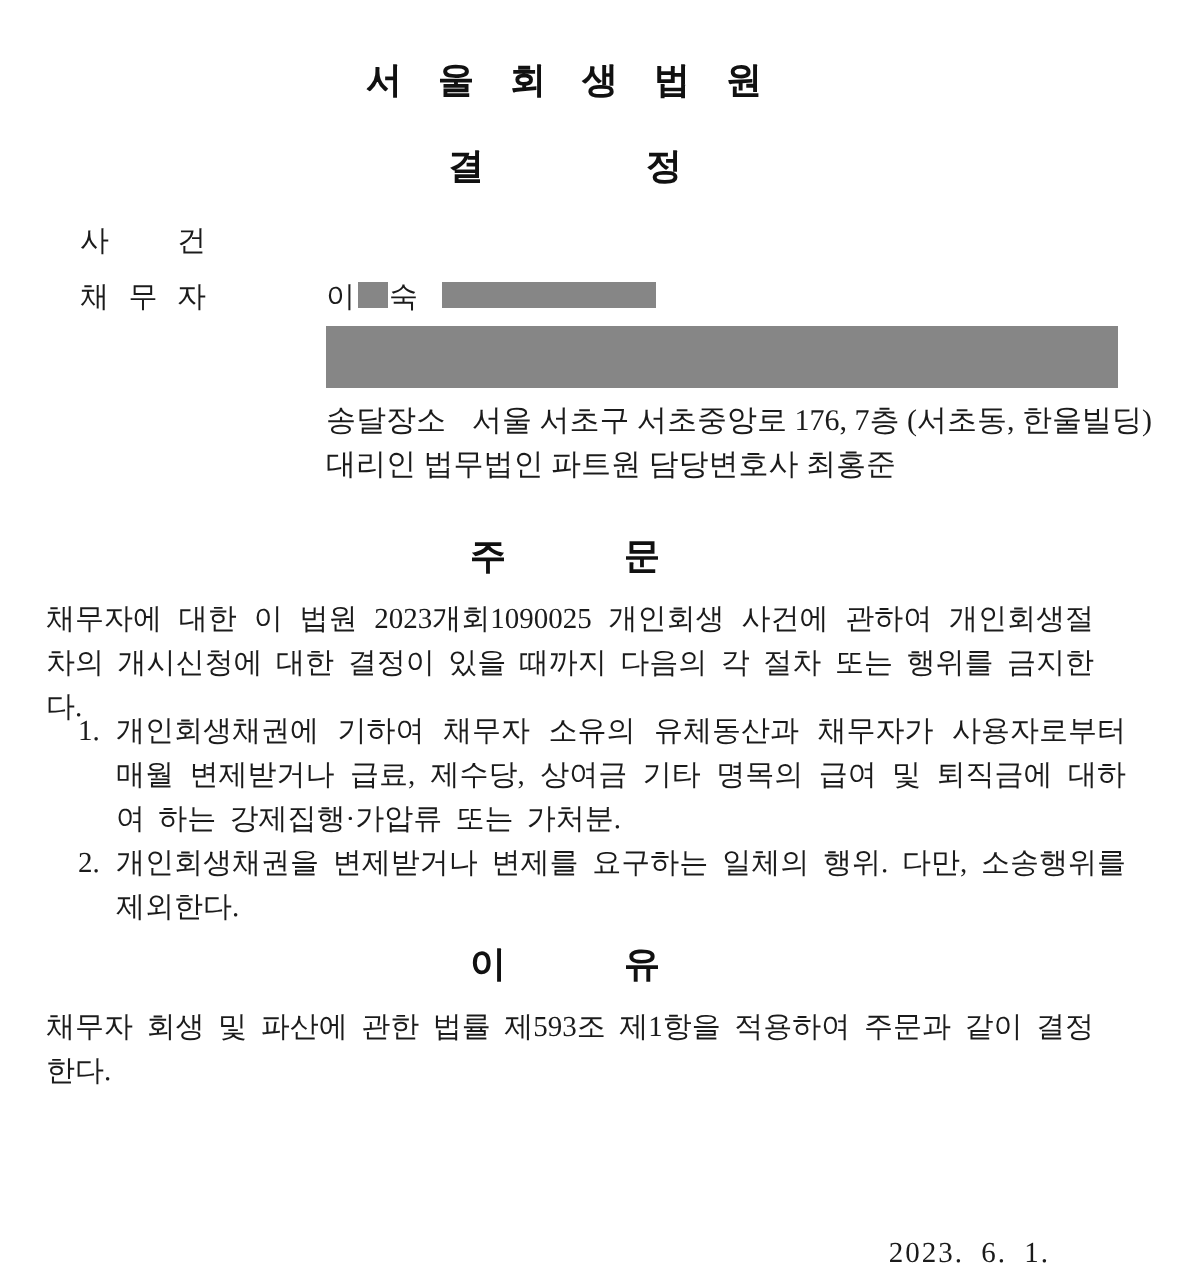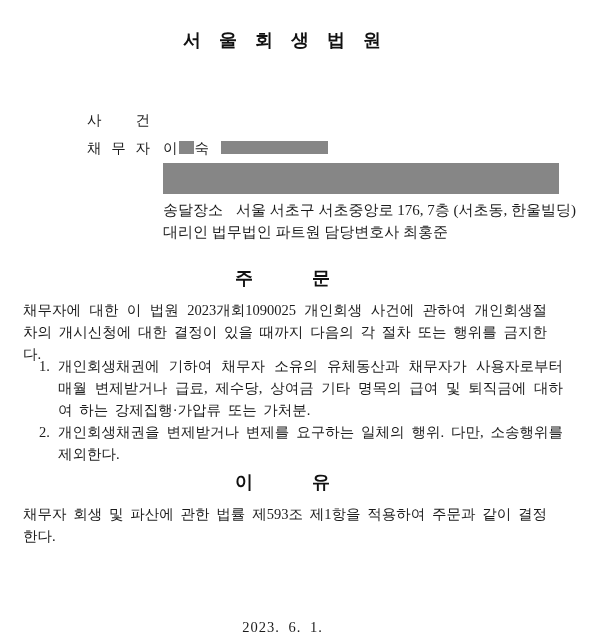--- a/index.html
+++ b/index.html
@@ -27,21 +27,20 @@
 
   .row-label {
     position: absolute;
     left: 40px;
     width: 63px;
     font-size: 14.5px;
     text-align: justify;
     text-align-last: justify;
     -moz-text-align-last: justify;
     white-space: normal;
-    margin-left: 47px;
   }
   .row-value {
     position: absolute;
     left: 163px;
     font-size: 14.5px;
     white-space: nowrap;
   }
   .case-row-label  { top: 111px; }
   .case-row-value  { top: 111px; }
   .debtor-row-label { top: 139px; }
@@ -100,29 +99,31 @@
     font-size: 14.5px;
     line-height: 22px;
     text-align: justify;
     word-spacing: 3px;
   }
   .decision-date {
     top: 619px;
     font-size: 14.5px;
     letter-spacing: 1px;
     word-spacing: 4px;
+    text-align: right;
   }
 </style>
 </head>
 <body>
 
 <div class="page">
 
   <div class="center heading court-name">서 울 회 생 법 원</div>
 
+  <div class="center heading doc-title">결 정</div>
 
   <div class="row-label case-row-label">사 건</div>
 
   <div class="row-label debtor-row-label">채 무 자</div>
   <div class="row-value debtor-row-value">
     <span>이</span><span class="redact-inline redact-name"></span><span>숙</span><span class="redact-inline redact-line"></span>
   </div>
 
   <div class="redact-block"></div>
 

